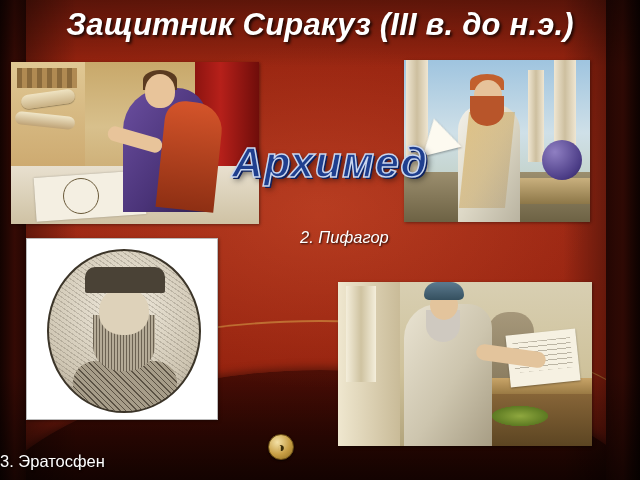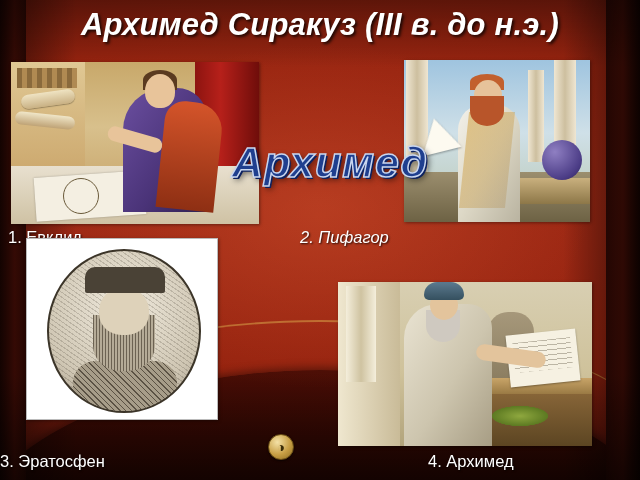--- a/index.html
+++ b/index.html
@@ -371,21 +371,21 @@
 <div id="slide">
 
   <div class="bg-base"></div>
   <div class="bg-bottom-swoop2"></div>
   <div class="bg-bottom-swoop"></div>
   <div class="bg-gold-arc"></div>
   <div class="bg-drape-left"></div>
   <div class="bg-drape-right"></div>
   <div class="bg-vignette"></div>
 
-  <div class="title">Архимед Сиракуз (III в. до н.э.)</div>
+  <div class="title">Защитник Сиракуз (III в. до н.э.)</div>
 
   <div class="pic" id="pic-euclid-scene">
     <div class="scene"></div>
     <div class="wallL"></div>
     <div class="curtain"></div>
     <div class="shelf"></div>
     <div class="scroll"></div>
     <div class="scroll2"></div>
     <div class="table"></div>
     <div class="paper"></div>
@@ -408,21 +408,20 @@
     <div class="robe"></div>
     <div class="sash"></div>
     <div class="hair"></div>
     <div class="head"></div>
     <div class="beard"></div>
     <div class="triangle"></div>
   </div>
 
   <div class="wordart">Архимед</div>
 
-  <div class="caption" id="cap1">1. Евклид</div>
   <div class="caption" id="cap2">2. Пифагор</div>
 
   <div class="pic" id="pic-eratosthenes">
     <div class="oval">
       <div class="e-body"></div>
       <div class="e-beard"></div>
       <div class="e-face"></div>
       <div class="e-hat"></div>
     </div>
   </div>
@@ -437,19 +436,18 @@
     <div class="agreen"></div>
     <div class="abook"></div>
     <div class="acloak"></div>
     <div class="aarm"></div>
     <div class="abeard"></div>
     <div class="ahead"></div>
     <div class="aturban"></div>
   </div>
 
   <div class="caption" id="cap3">3. Эратосфен</div>
-  <div class="caption" id="cap4">4. Архимед</div>
 
   <div class="bottom-button">
     <span class="glyph">◑</span>
   </div>
 
 </div>
 
 </body></html>

